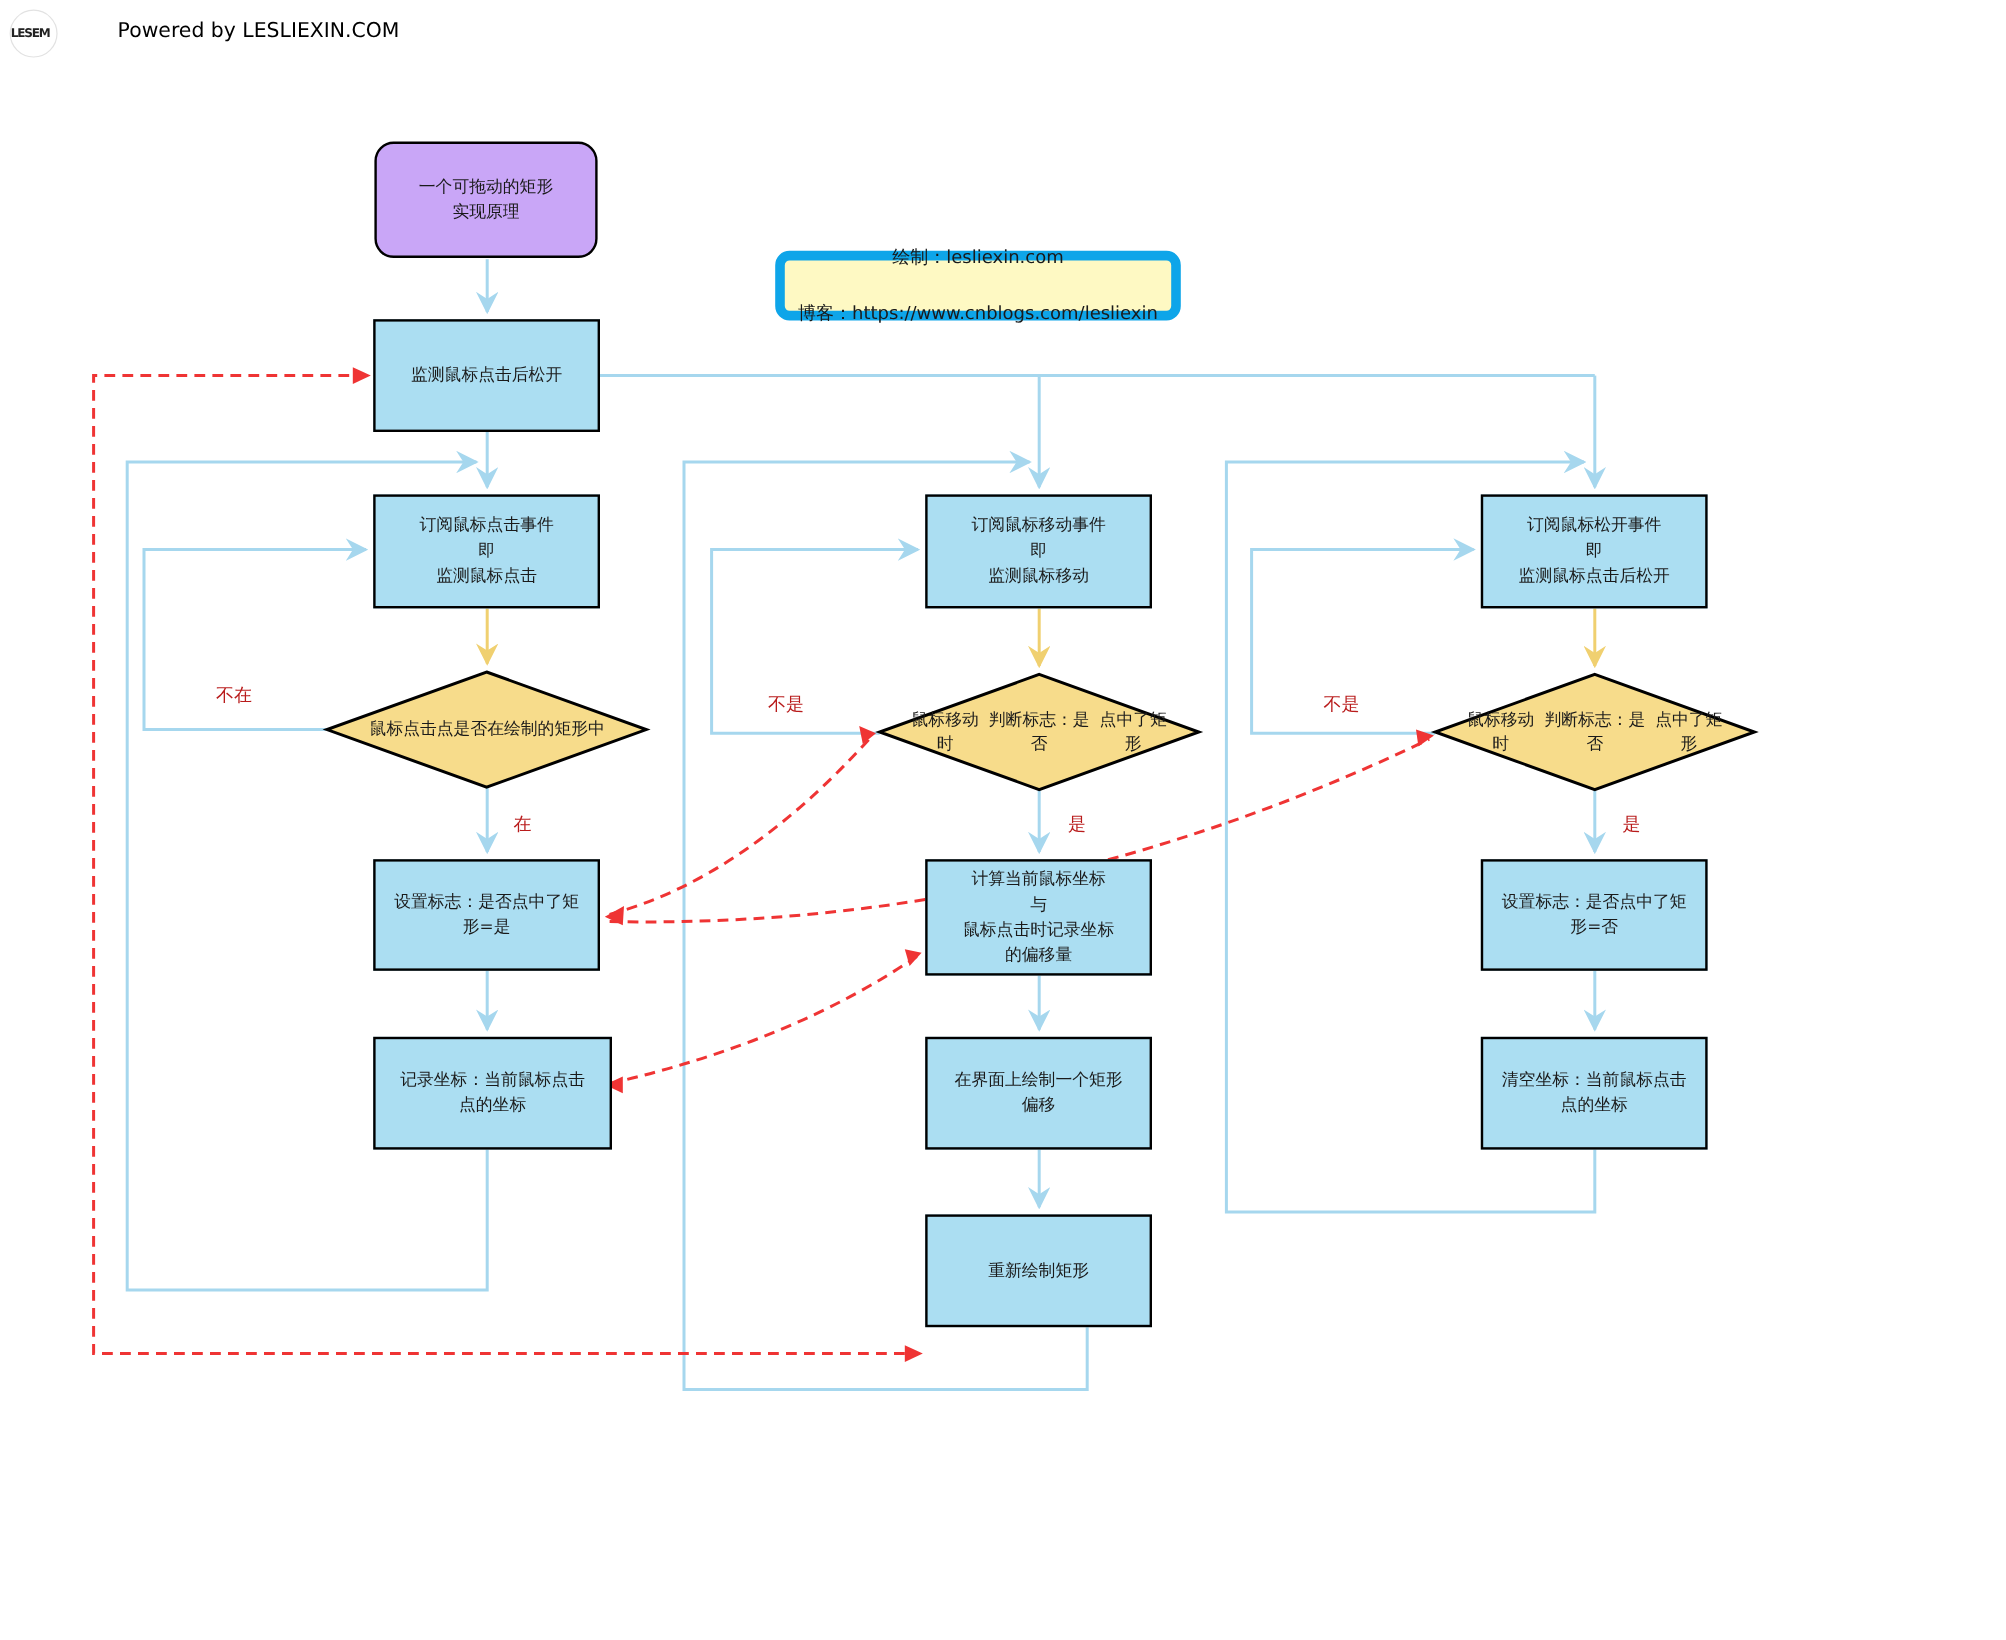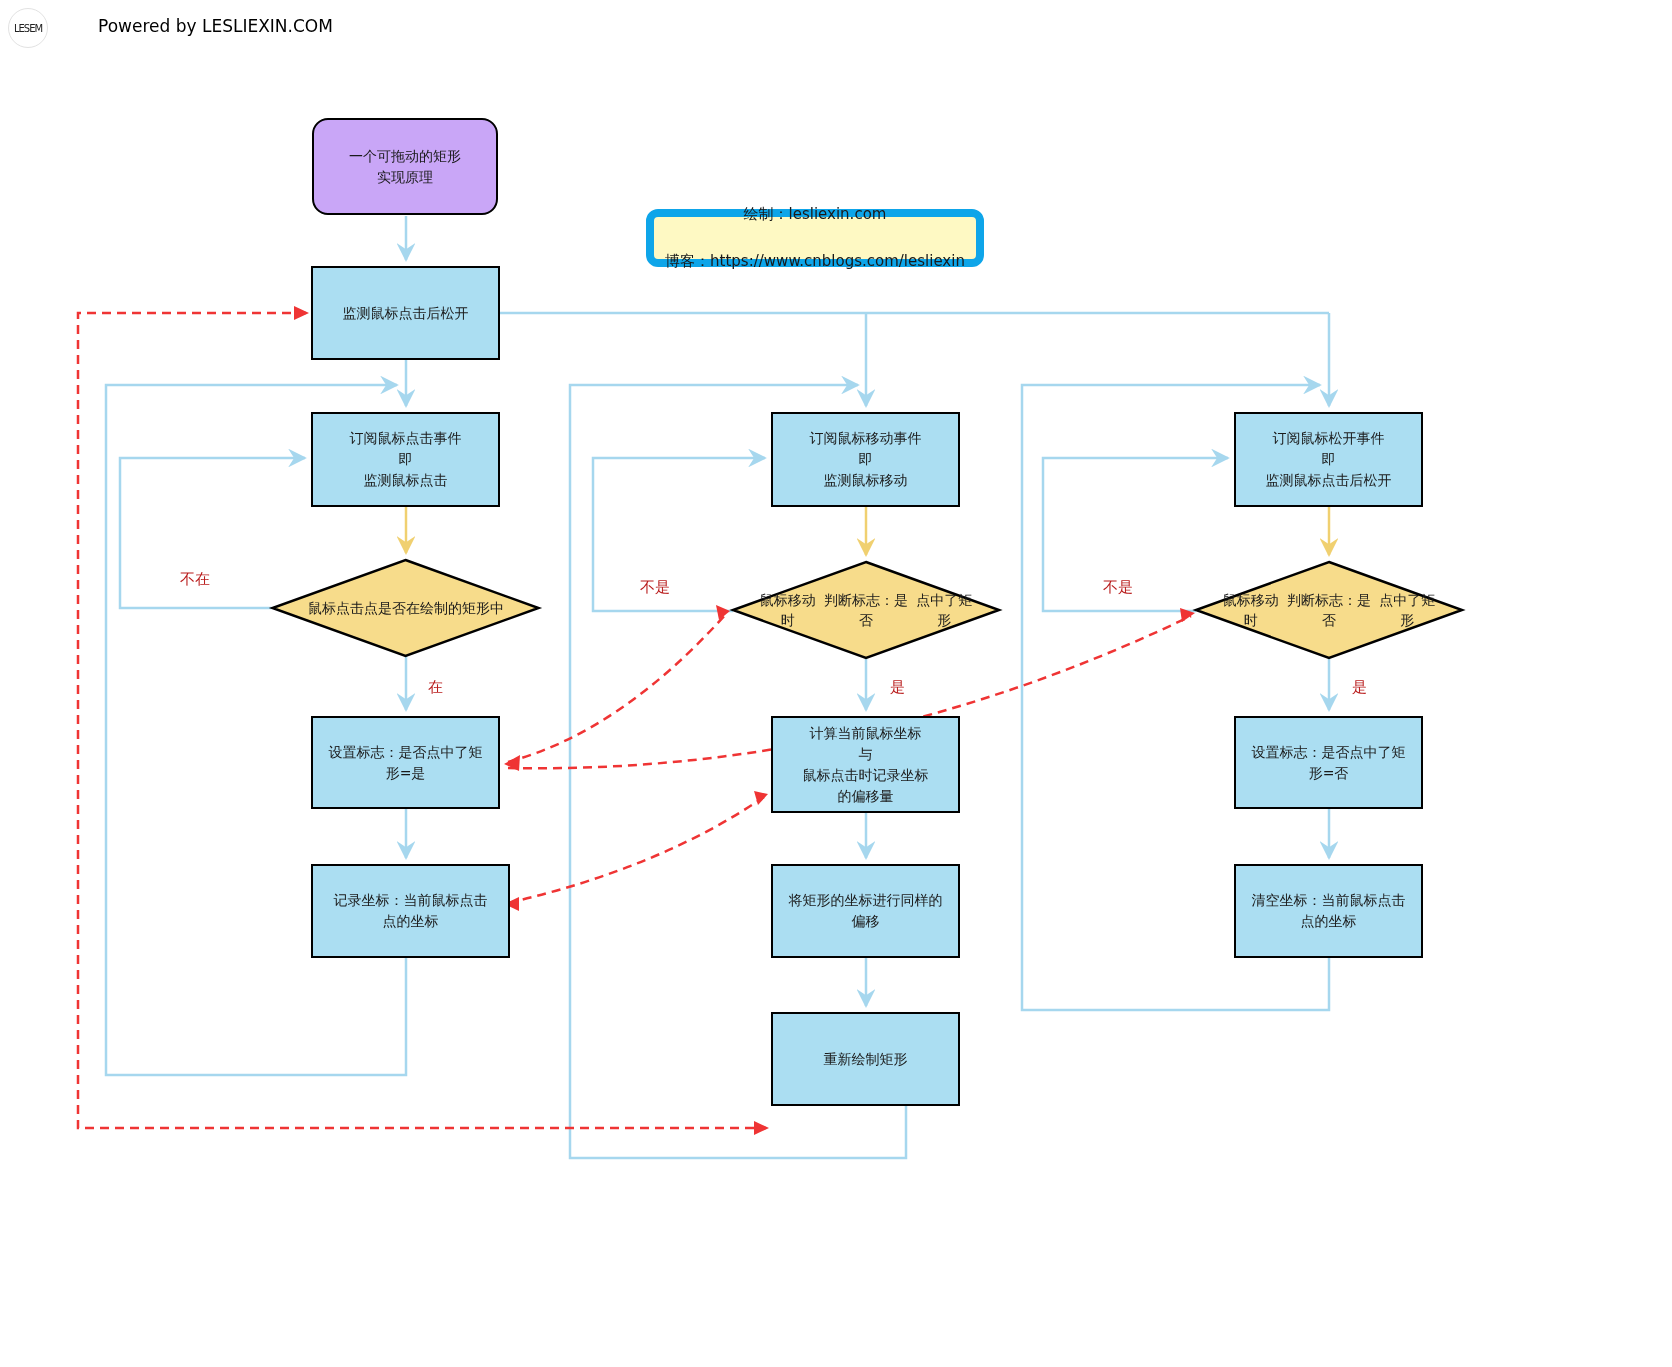--- a/index.html
+++ b/index.html
@@ -9,22 +9,22 @@
   .node{position:absolute;display:flex;flex-direction:column;align-items:center;justify-content:center;
         text-align:center;font-size:14px;line-height:21px;box-sizing:border-box;}
   .box{background:#abdef2;border:2.5px solid #000;}
   .startbox{background:#c9a6f7;border:2px solid #000;border-radius:16px;}
   .notebox{background:#fef9c3;border:8px solid #0ea5e9;border-radius:12px;font-size:15px;line-height:23px;gap:24px;}
   .diatext{position:absolute;display:flex;flex-direction:row;align-items:center;justify-content:center;
            text-align:center;font-size:14px;line-height:20px;}
   .elabel{position:absolute;font-size:15px;color:#b91c1c;white-space:nowrap;}
   .ln{display:block;}
   #logo{position:absolute;left:8px;top:8px;width:38px;height:38px;border-radius:50%;
-        border:1px solid #e2e2e2;display:flex;align-items:center;justify-content:center;
-        font-size:10px;font-weight:normal;letter-spacing:-1px;color:#222;}
+        border:1px solid #e2e2e2;display:flex;align-items:center;justify-content:flex-start;
+        font-size:10px;font-weight:bold;letter-spacing:-1px;color:#222;}
   #powered{position:absolute;left:54px;top:16px;font-size:17px;color:#000;margin-left:44px;}
 </style>
 </head>
 <body>
 
 <div id="canvas">
 
   <svg class="wires" width="1672" height="1367" viewBox="0 0 1672 1367">
     <defs>
       <marker id="mBlue" viewBox="0 0 10 10" refX="9" refY="5" markerWidth="7.5" markerHeight="7.5" orient="auto">
@@ -159,21 +159,21 @@
     <span class="ln">设置标志：是否点中了矩</span>
     <span class="ln">形=否</span>
   </div>
 
   <div class="node box" style="left:311px;top:864px;width:199px;height:94px">
     <span class="ln">记录坐标：当前鼠标点击</span>
     <span class="ln">点的坐标</span>
   </div>
 
   <div class="node box" style="left:771px;top:864px;width:189px;height:94px">
-    <span class="ln">将矩形的坐标进行同样的</span>
+    <span class="ln">在界面上绘制一个矩形</span>
     <span class="ln">偏移</span>
   </div>
 
   <div class="node box" style="left:1234px;top:864px;width:189px;height:94px">
     <span class="ln">清空坐标：当前鼠标点击</span>
     <span class="ln">点的坐标</span>
   </div>
 
   <div class="node box" style="left:771px;top:1012px;width:189px;height:94px">
     <span class="ln">重新绘制矩形</span>

